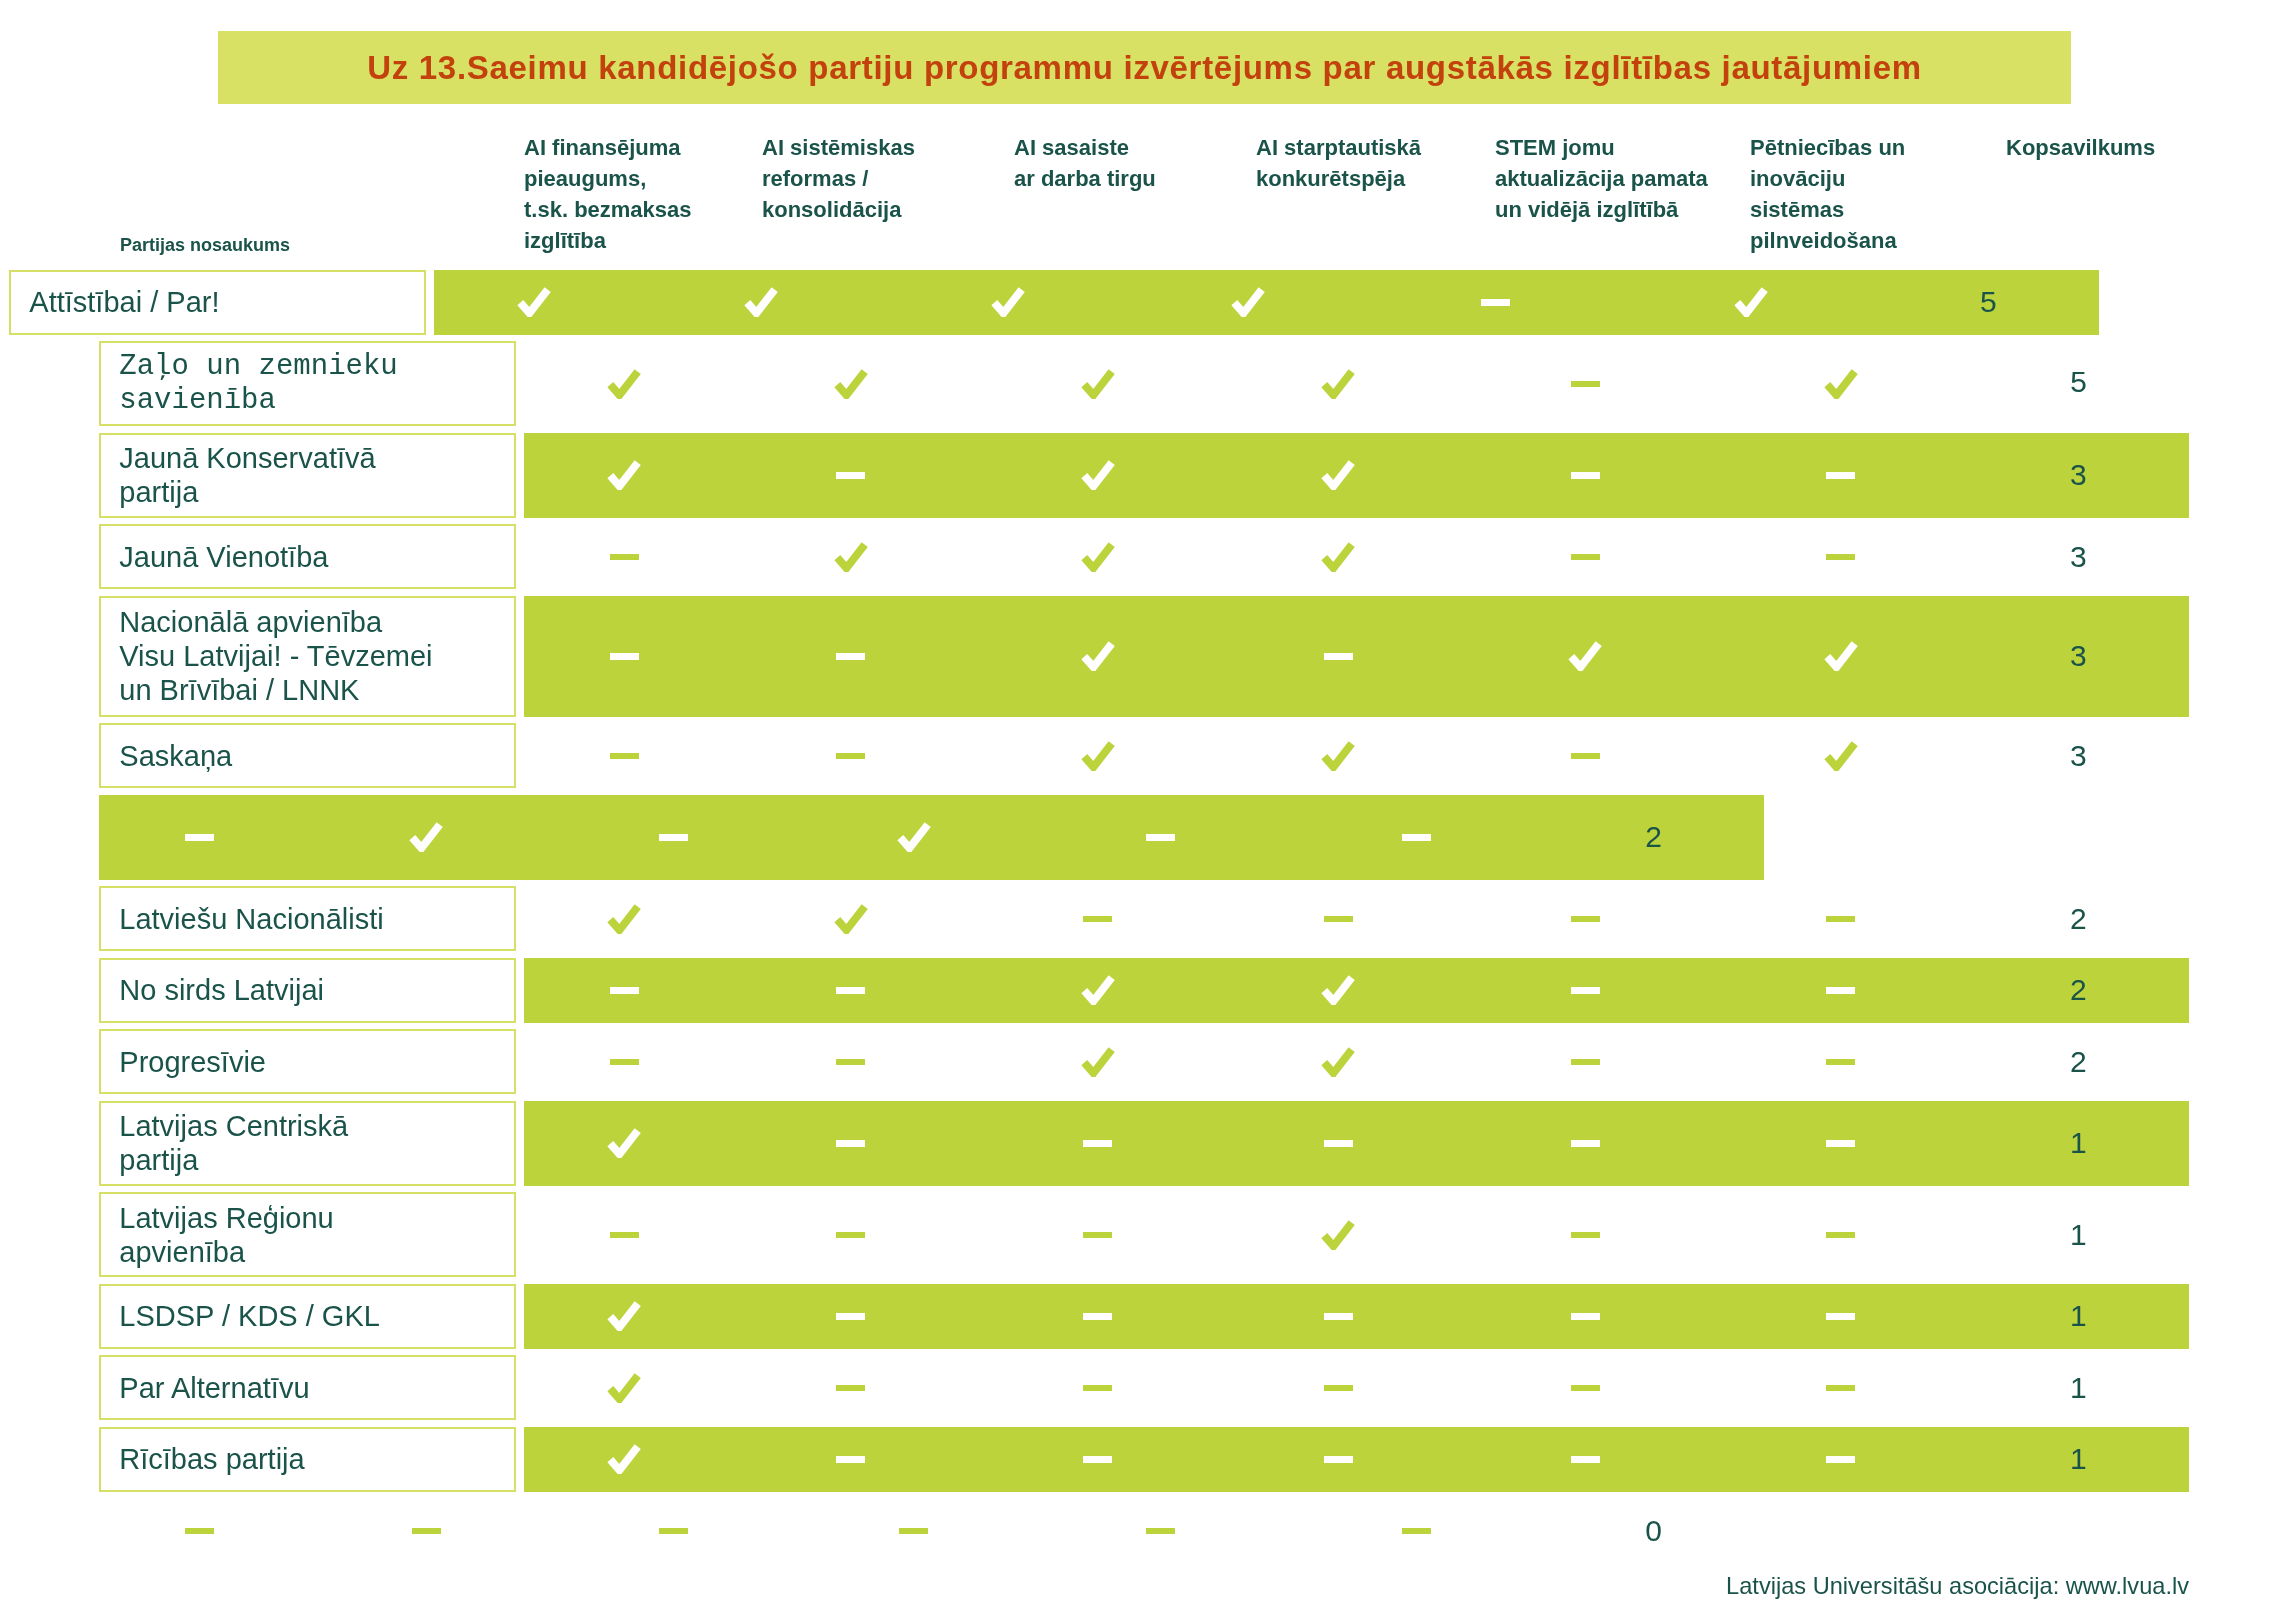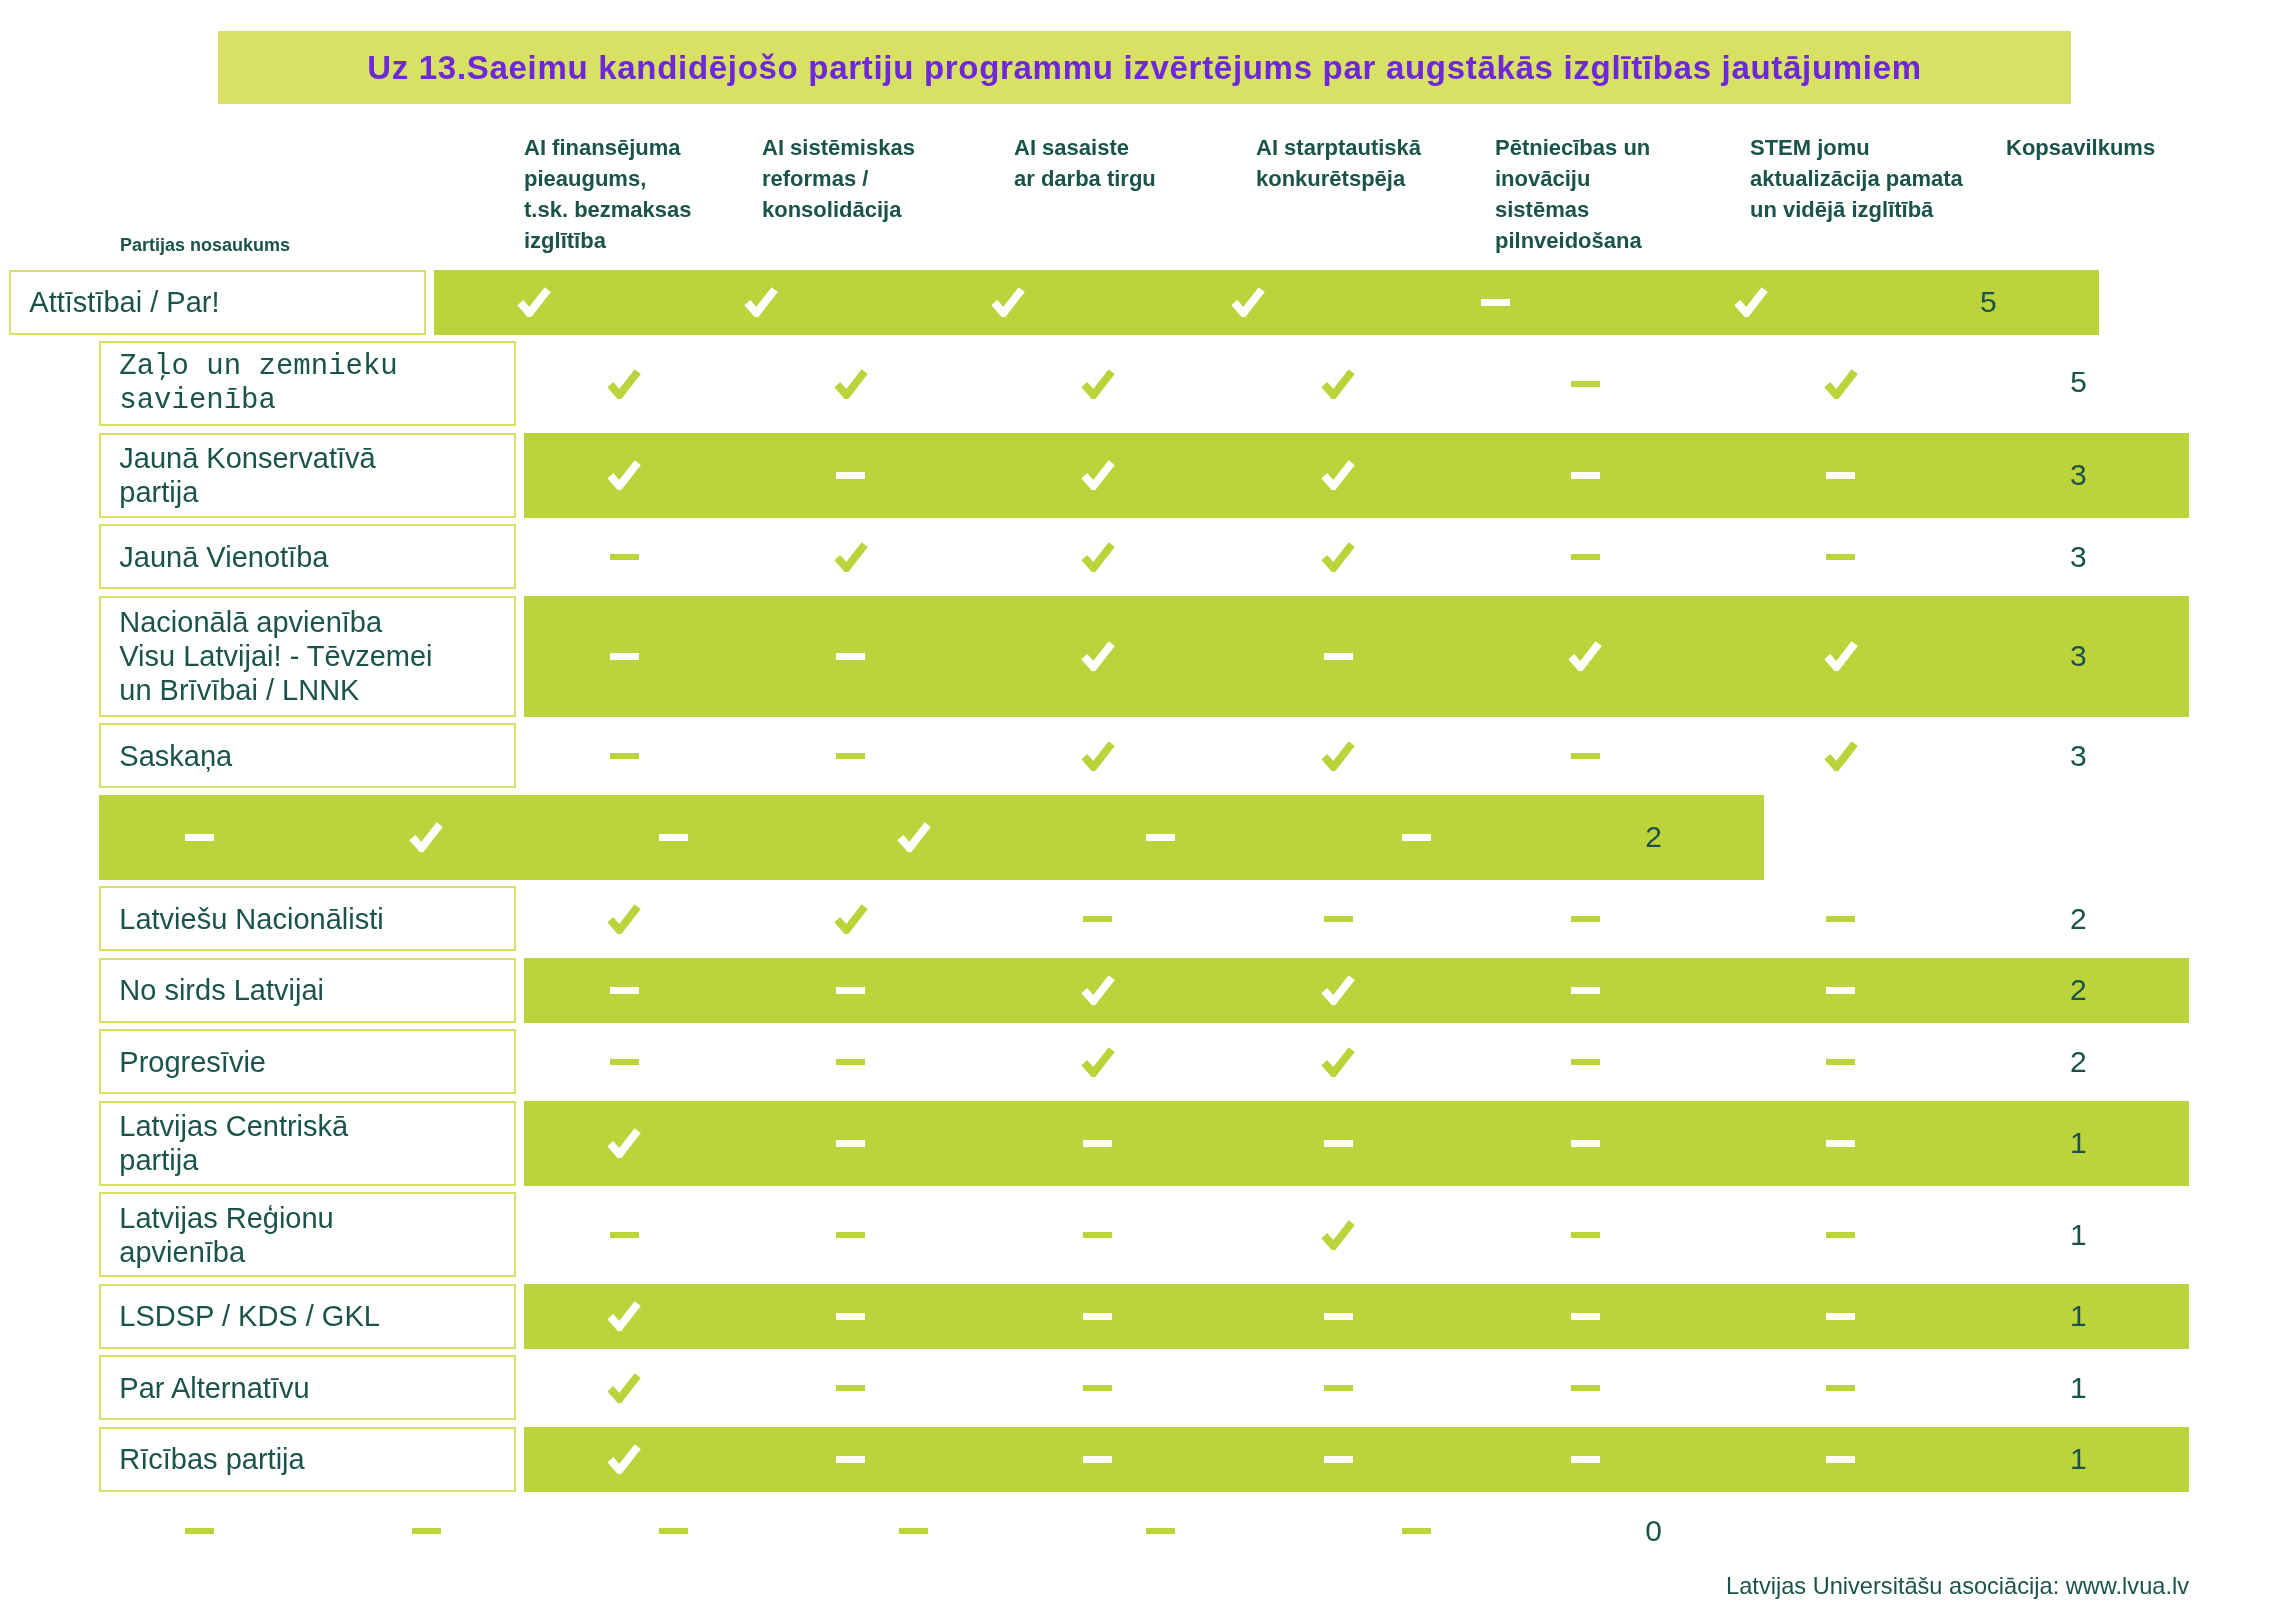--- a/index.html
+++ b/index.html
@@ -6,21 +6,21 @@
   .page{
     position:relative;width:2295px;height:1624px;background:#fff;overflow:hidden;
     font-family:"Liberation Sans",sans-serif;color:#1a5349;
   }
   
   .title-bar{
     margin:31px 0 0 218px;width:1853px;height:73px;
     background:#d8e164;display:flex;align-items:center;justify-content:center;
   }
   .title-bar h1{
-    margin:0;font-size:33px;font-weight:700;letter-spacing:0.7px;color:#6d28d9;
+    margin:0;font-size:33px;font-weight:700;letter-spacing:0.7px;color:#c2410c;
   }
   
   .header-row{
     display:flex;align-items:flex-end;margin:27.5px 0 5.2px 99px;min-height:131px;
   }
   .party-head{
     width:425px;box-sizing:border-box;padding:0 0 9.2px 21px;
     font-size:18px;font-weight:600;
   }
   .bandgrid{
@@ -73,25 +73,25 @@
       <div class="crit-head">AI finansējuma
 pieaugums,
 t.sk. bezmaksas
 izglītība</div>
       <div class="crit-head pad">AI sistēmiskas
 reformas / konsolidācija</div>
       <div class="crit-head pad">AI sasaiste
 ar darba tirgu</div>
       <div class="crit-head pad">AI starptautiskā
 konkurētspēja</div>
-      <div class="crit-head pad">Pētniecības un inovāciju
-sistēmas pilnveidošana</div>
       <div class="crit-head pad">STEM jomu
 aktualizācija pamata
 un vidējā izglītībā</div>
+      <div class="crit-head pad">Pētniecības un inovāciju
+sistēmas pilnveidošana</div>
       <div class="crit-head pad">Kopsavilkums</div>
     </div>
   </div>
 
   <div id="table-body">
   <div class="row hl" style="min-height: 65px; margin-left: 9px;">
     <div class="name-box">
       <span class="pname">Attīstībai / Par!</span>
     </div>
     <div class="bandgrid band">

